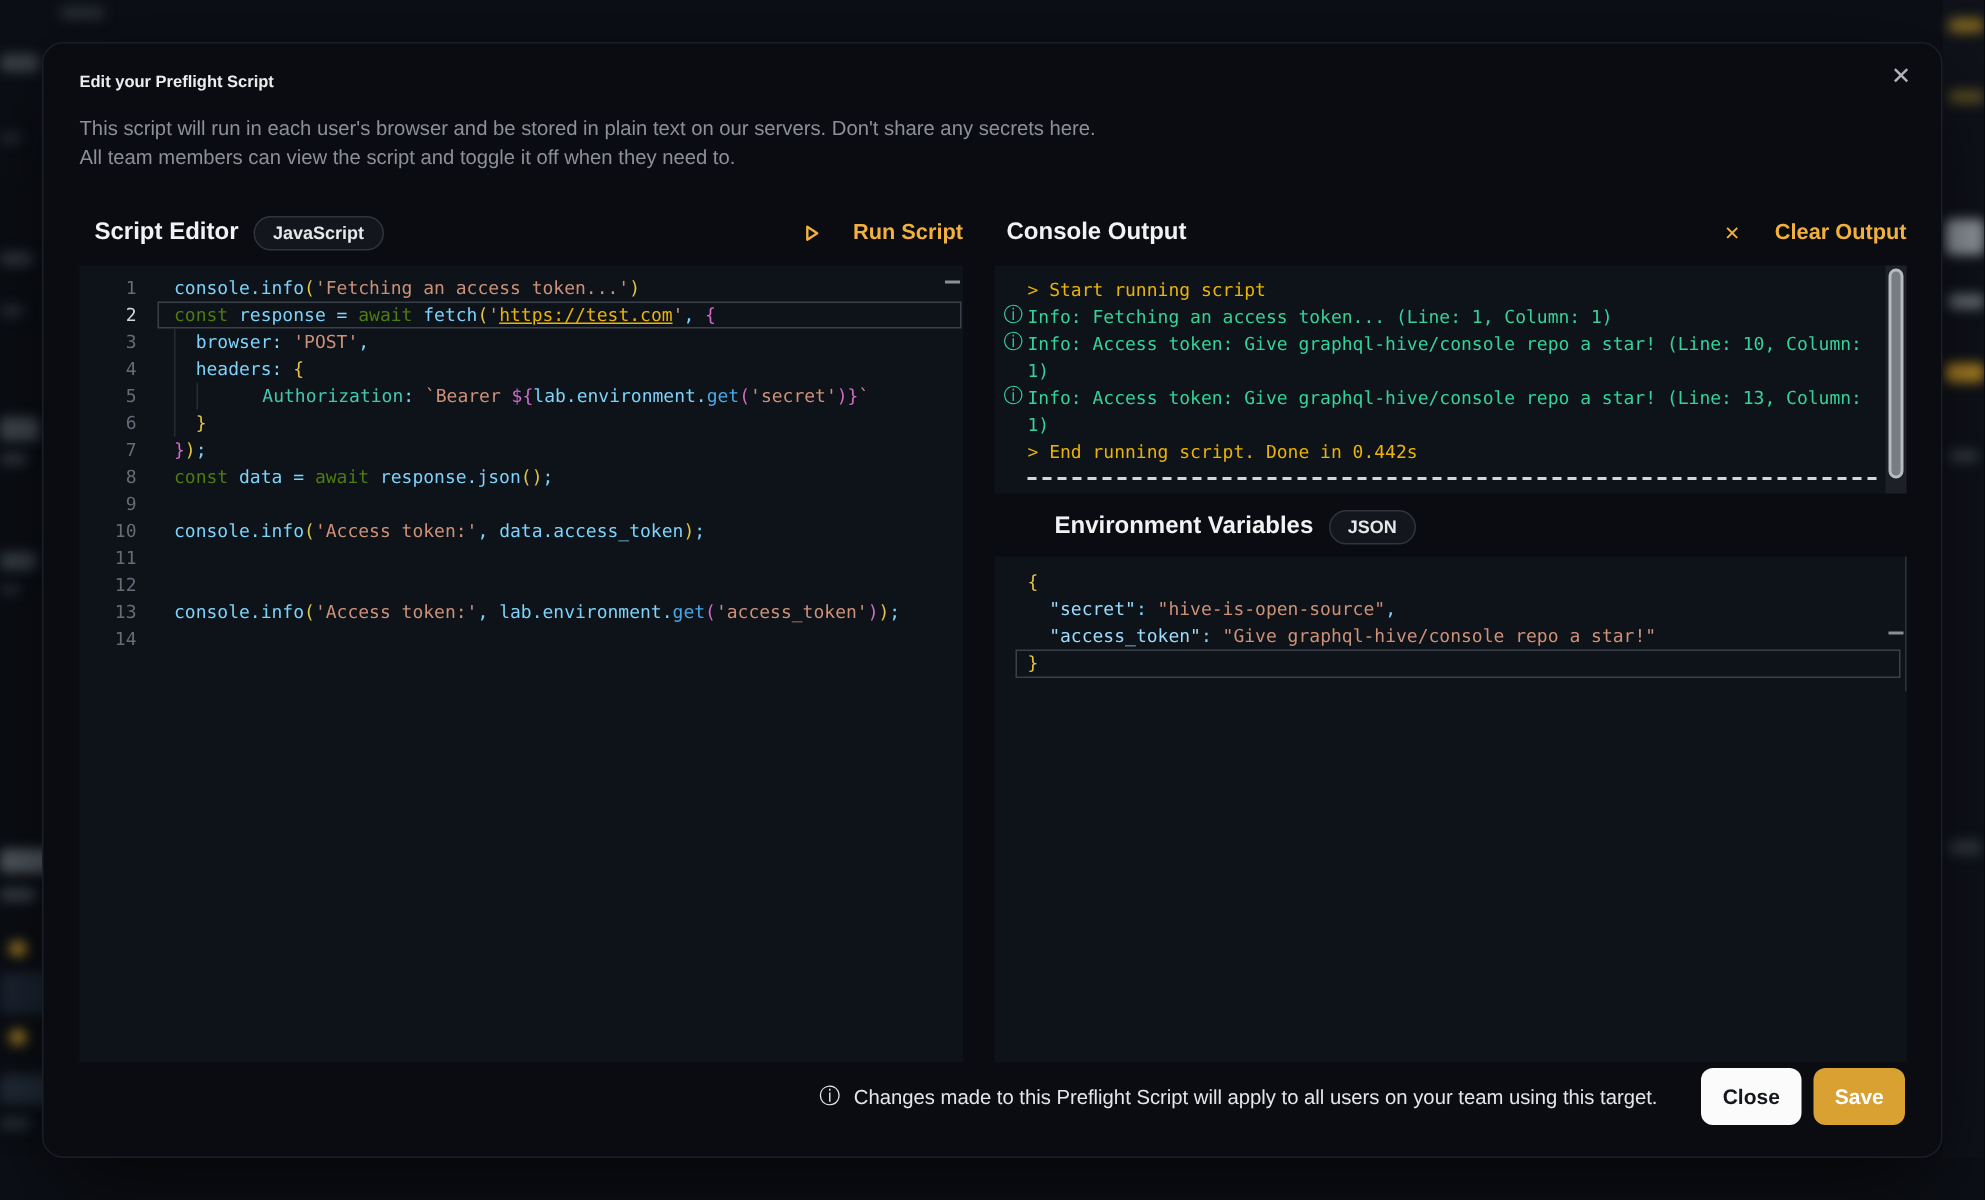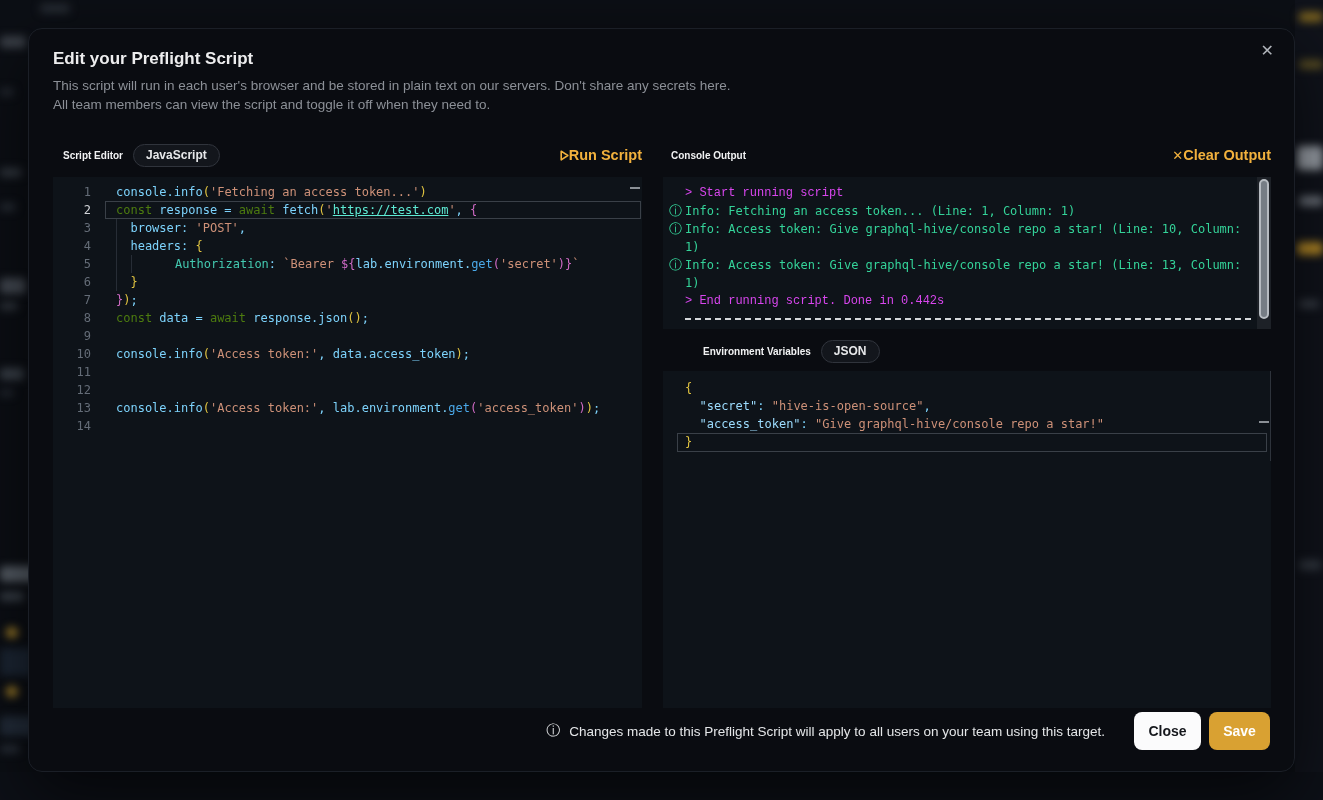--- a/index.html
+++ b/index.html
@@ -13,33 +13,33 @@
   .strip-bottom { position:absolute; left:0; top:772px; width:1323px; height:28px; background:#0d1017; }
   .blob { position:absolute; filter:blur(4px); border-radius:4px; }
   .blob.round { border-radius:50%; }
 
   
   .modal { position:absolute; left:28px; top:28px; width:1267px; height:744px;
            background:#0a0c11; border:1px solid #1b1f27; border-radius:14px;
            box-shadow:0 24px 70px rgba(0,0,0,.65); }
   .modal-close { position:absolute; top:12px; right:20px; font-size:16px; color:#b0b4ba;
                  background:none; border:none; cursor:pointer; font-family:inherit; }
-  .dlg-title { position:absolute; left:24px; top:20px; font-size:17px; font-weight:700; color:#ededee;text-align:center; }
+  .dlg-title { position:absolute; left:24px; top:20px; font-size:11px; font-weight:700; color:#ededee;text-align:center; }
   .dlg-desc1 { position:absolute; left:24px; top:49px; font-size:13.5px; color:#8c9097; }
   .dlg-desc2 { position:absolute; left:24px; top:68px; font-size:13.5px; color:#8c9097; }
 
   
   .sec-head { position:absolute; display:flex; align-items:center; gap:10px; height:24px; }
   .sec-head.script { left:34px; top:114px; width:579px; }
   .sec-head.console { left:642px; top:114px; width:600px; }
   .sec-head.env { left:674px; top:310px; width:600px; }
-  .sec-title { font-size:10px; font-weight:700; color:#f1f2f3; }
+  .sec-title { font-size:16px; font-weight:700; color:#f1f2f3; }
   .badge { border:1px solid #30343c; background:#13161c; color:#e7e8ea; border-radius:999px;
            font-size:12px; font-weight:700; padding:3px 12px 4px; }
-  .accent-btn { margin-left:auto; display:flex; align-items:center; gap:0; background:none; border:none;
+  .accent-btn { margin-left:auto; display:flex; align-items:center; gap:23px; background:none; border:none;
                 color:#f2b13d; font-size:14.5px; font-weight:700; cursor:pointer; font-family:inherit; }
   .accent-btn .x-glyph { font-weight:400; font-size:13px; }
 
   
   .panel { position:absolute; background:#0e1319; }
   .panel.script { left:24px; top:148px; width:589px; height:531px; }
   .panel.console { left:634px; top:148px; width:608px; height:152px; }
   .panel.env { left:634px; top:342px; width:608px; height:337px; }
 
   .code-area { position:absolute; inset:0; padding-top:6px; overflow:hidden;
@@ -47,36 +47,36 @@
   .code-line { display:flex; height:18px; position:relative; }
   .ln { width:38px; flex:none; text-align:right; color:#646c77; }
   .code-line.active .ln { color:#d2d5d9; }
   .code-line.active::after { content:""; position:absolute; left:52px; right:1px; top:0; bottom:0;
                              border:1px solid #3a4048; pointer-events:none; }
   .code-text { margin-left:25px; white-space:pre; color:#d5d6d9; }
 
   .tk-plain { color:#7dd3fc; }
   .tk-kw { color:#4d7c0f; }
   .tk-str { color:#ce9178; }
-  .tk-link { color:#5eead4; text-decoration:underline; }
+  .tk-link { color:#eab308; text-decoration:underline; }
   .tk-meth { color:#4aa8e8; }
   .tk-y { color:#e2c541; }
   .tk-m { color:#d16bc6; }
   .tk-type { color:#43c9b0;margin-left:30px; }
   .tk-key { color:#9cdcfe; }
 
   .guide { position:absolute; width:1px; background:#272d36; }
   .ruler-dash { position:absolute; width:10px; height:2px; background:#8b9096; }
   .ruler-line { position:absolute; width:1px; background:#2e333b; }
 
   
   .console-area { position:absolute; inset:0; padding:7px 20px 0 6px; overflow:hidden;
                   font-family:"DejaVu Sans Mono", monospace; font-size:12px; line-height:18px; }
   .console-entry { position:relative; padding-left:16px; }
-  .console-entry.plain { color:#d946ef;font-family:Liberation Mono, monospace; }
+  .console-entry.plain { color:#eab308; }
   .console-entry.info { color:#34d399; }
   .c-icon { position:absolute; left:0; top:0; font-size:13px; }
   .console-sep { border-top:2px dashed #d4d7da; margin:8px 0 0 16px; }
   .scrollbar { position:absolute; right:0; top:0; width:14px; height:100%; background:#1d2127; }
   .scroll-thumb { position:absolute; left:2px; right:2px; top:2px; height:140px;
                   background:#767d85; border:2px solid #b6bbc1; border-radius:6px; }
 
   
   .env-area { position:absolute; inset:0; padding:8px 0 0 22px; overflow:hidden;
               font-family:"DejaVu Sans Mono", monospace; font-size:12px; line-height:18px; }

